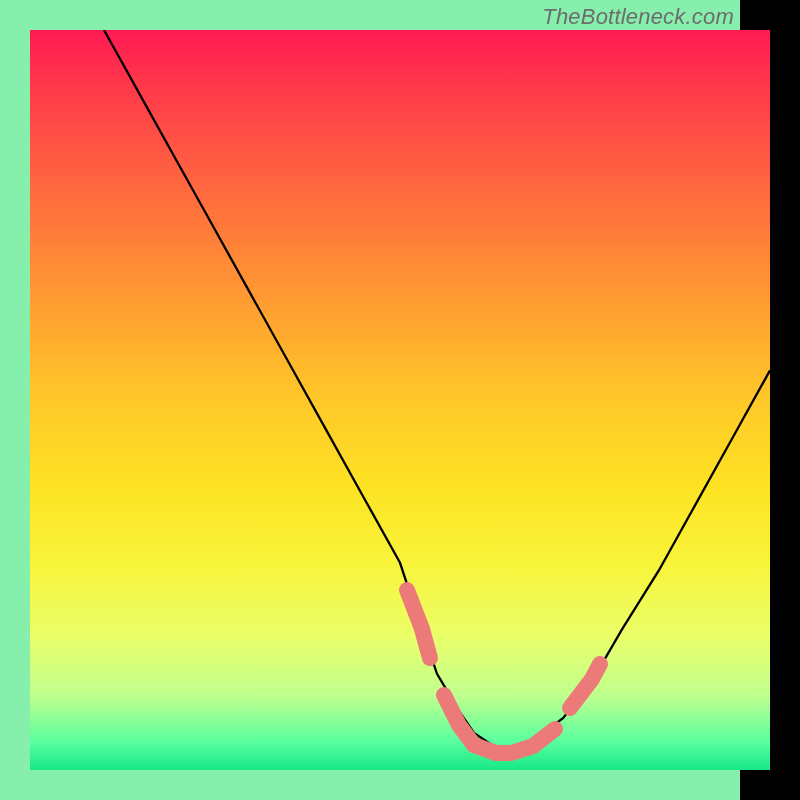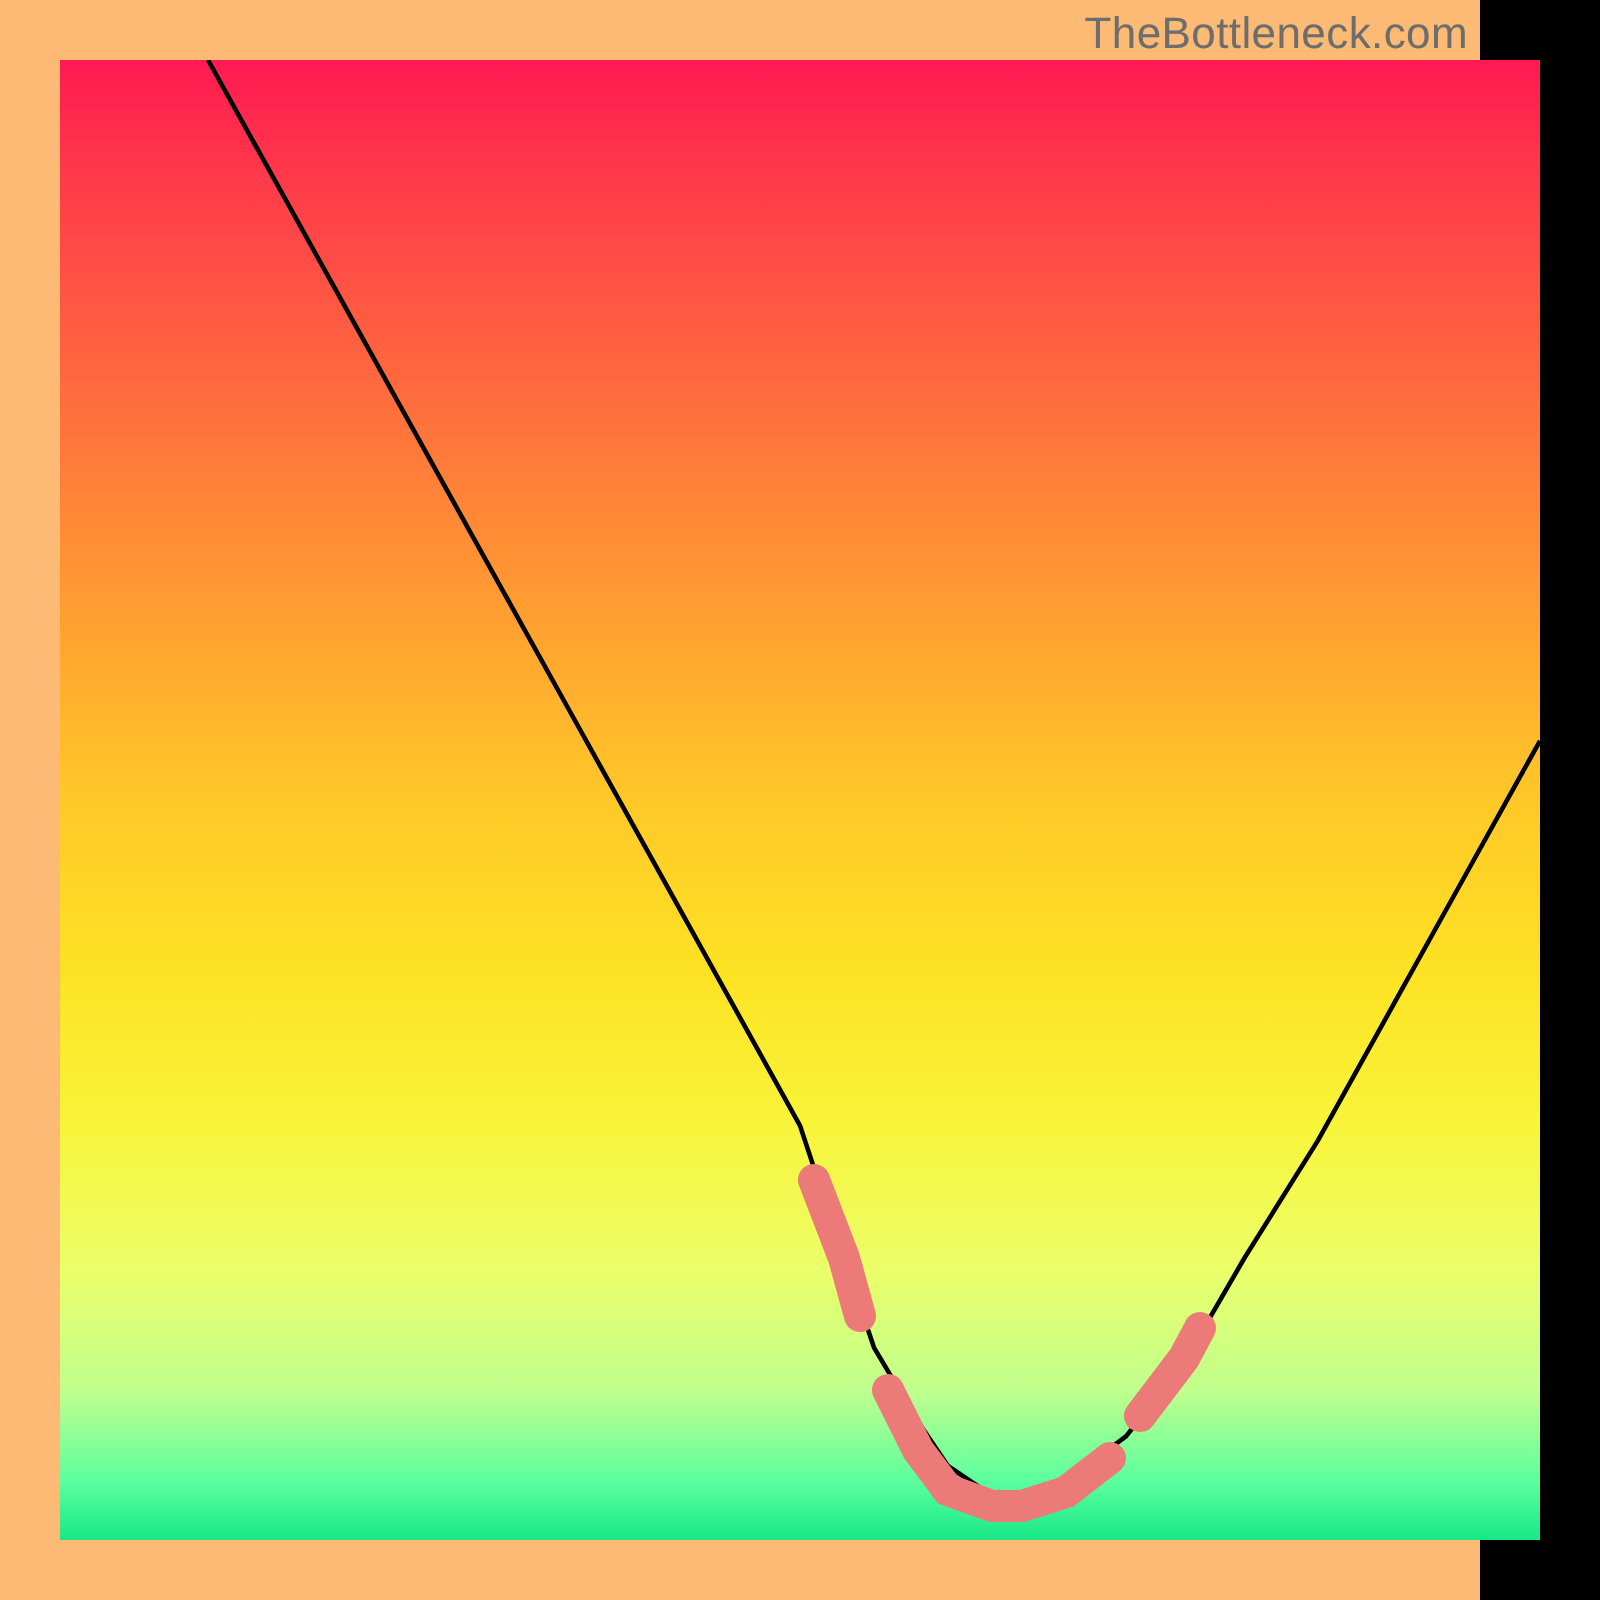--- a/index.html
+++ b/index.html
@@ -10,21 +10,22 @@
     background: #000;
     overflow: hidden;
     font-family: Arial, Helvetica, sans-serif;
   }
   .frame {
     position: absolute;
     left: 0;
     top: 0;
     width: 740px;
     height: 800px;
-    background: #fdba74;
+    background: #86efac;
+    font-style: italic;
   }
   .plot-area {
     position: absolute;
     left: 30px;
     top: 30px;
     width: 740px;
     height: 740px;
     
     background: linear-gradient(to bottom,
       #ff1a52 0%,

